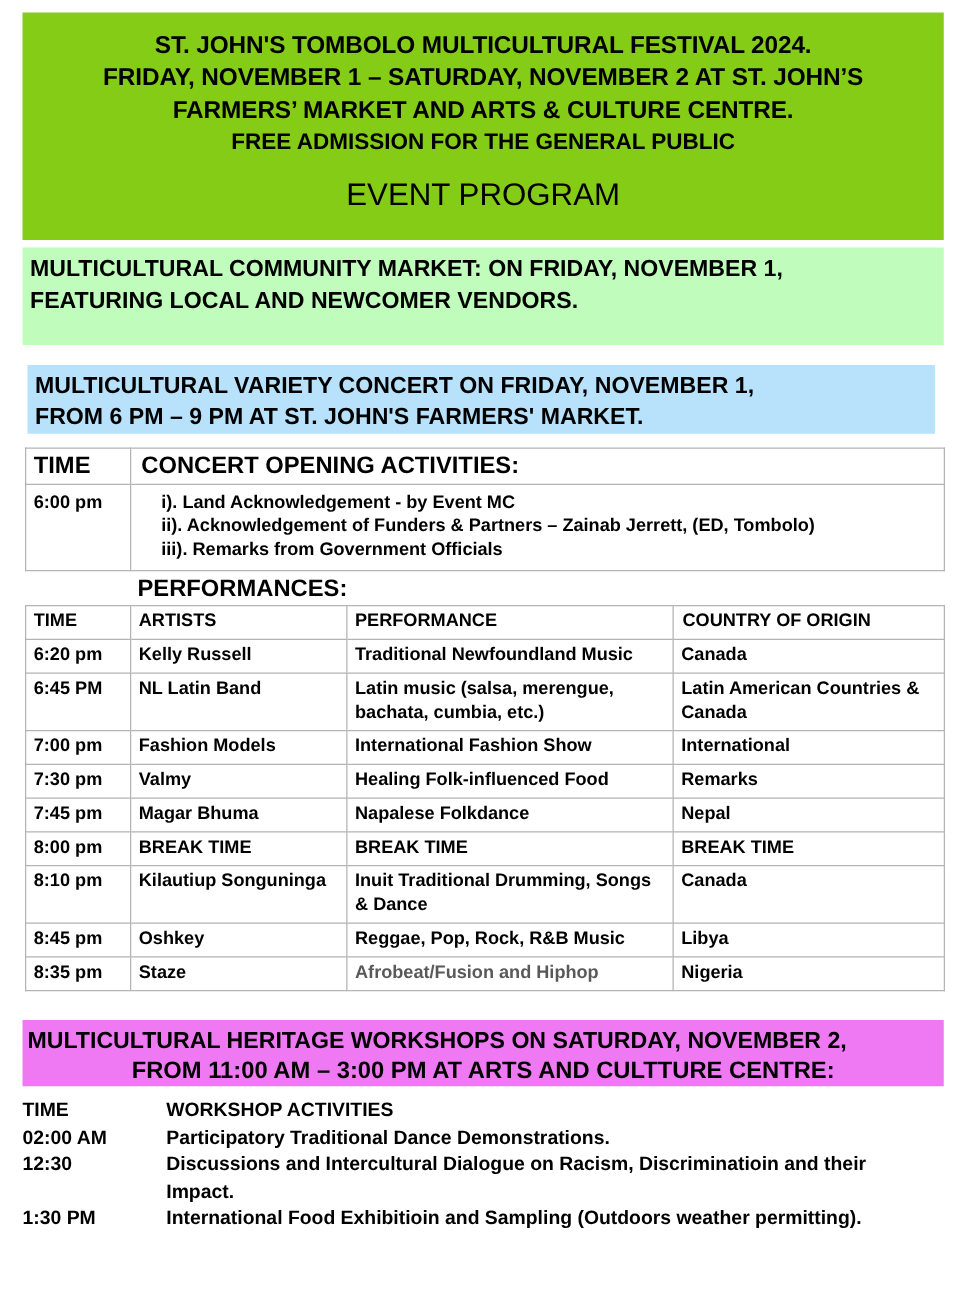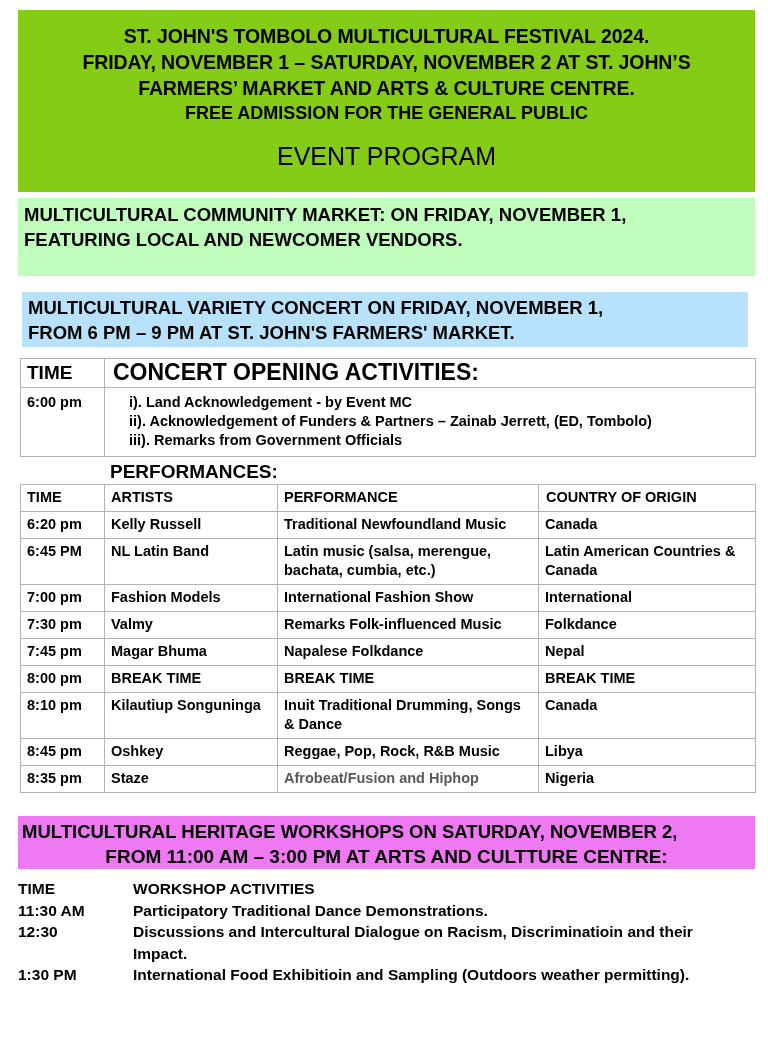--- a/index.html
+++ b/index.html
@@ -111,21 +111,21 @@
     left: 20px;
     top: 358px;
     width: 735px;
   }
   .tbl-opening .hdr-time {
     font-size: 19px;
     font-weight: bold;
     padding: 4px 5px 5px 6px;
   }
   .tbl-opening .hdr-act {
-    font-size: 23px;
+    font-size: 19px;
     font-weight: bold;
     padding: 4px 5px 5px 8px;
   }
   .tbl-opening .cell-time {
     font-size: 14.5px;
     padding-top: 5px;
   }
   .tbl-opening .cell-acts {
     padding: 5px 5px 6px 24px;
   }
@@ -292,22 +292,22 @@
         </tr>
         <tr>
           <td class="c-time">7:00 pm</td>
           <td class="">Fashion Models</td>
           <td class="">International Fashion Show</td>
           <td class="">International</td>
         </tr>
         <tr>
           <td class="c-time">7:30 pm</td>
           <td class="">Valmy</td>
-          <td class="">Remarks Folk-influenced Music</td>
-          <td class="">Folkdance</td>
+          <td class="">Healing Folk-influenced Food</td>
+          <td class="">Remarks</td>
         </tr>
         <tr>
           <td class="c-time">7:45 pm</td>
           <td class="">Magar Bhuma</td>
           <td class="">Napalese  Folkdance</td>
           <td class="">Nepal</td>
         </tr>
         <tr>
           <td class="c-time">8:00 pm</td>
           <td class="">BREAK TIME</td>
@@ -340,21 +340,21 @@
     <div class="line2">FROM 11:00 AM – 3:00 PM AT ARTS AND CULTTURE CENTRE:</div>
   </div>
 
   <div class="workshops">
     <div class="ws-row">
       <div class="ws-time">TIME</div>
       <div class="ws-act">WORKSHOP ACTIVITIES</div>
     </div>
     <div id="ws-body">
         <div class="ws-row">
-          <div class="ws-time">11:30 AM</div>
+          <div class="ws-time">02:00 AM</div>
           <div class="ws-act">Participatory Traditional Dance Demonstrations.</div>
         </div>
         <div class="ws-row">
           <div class="ws-time">12:30</div>
           <div class="ws-act">Discussions and Intercultural Dialogue on Racism, Discriminatioin and their Impact.</div>
         </div>
         <div class="ws-row">
           <div class="ws-time">1:30 PM</div>
           <div class="ws-act">International Food Exhibitioin and Sampling (Outdoors weather permitting).</div>
         </div>

